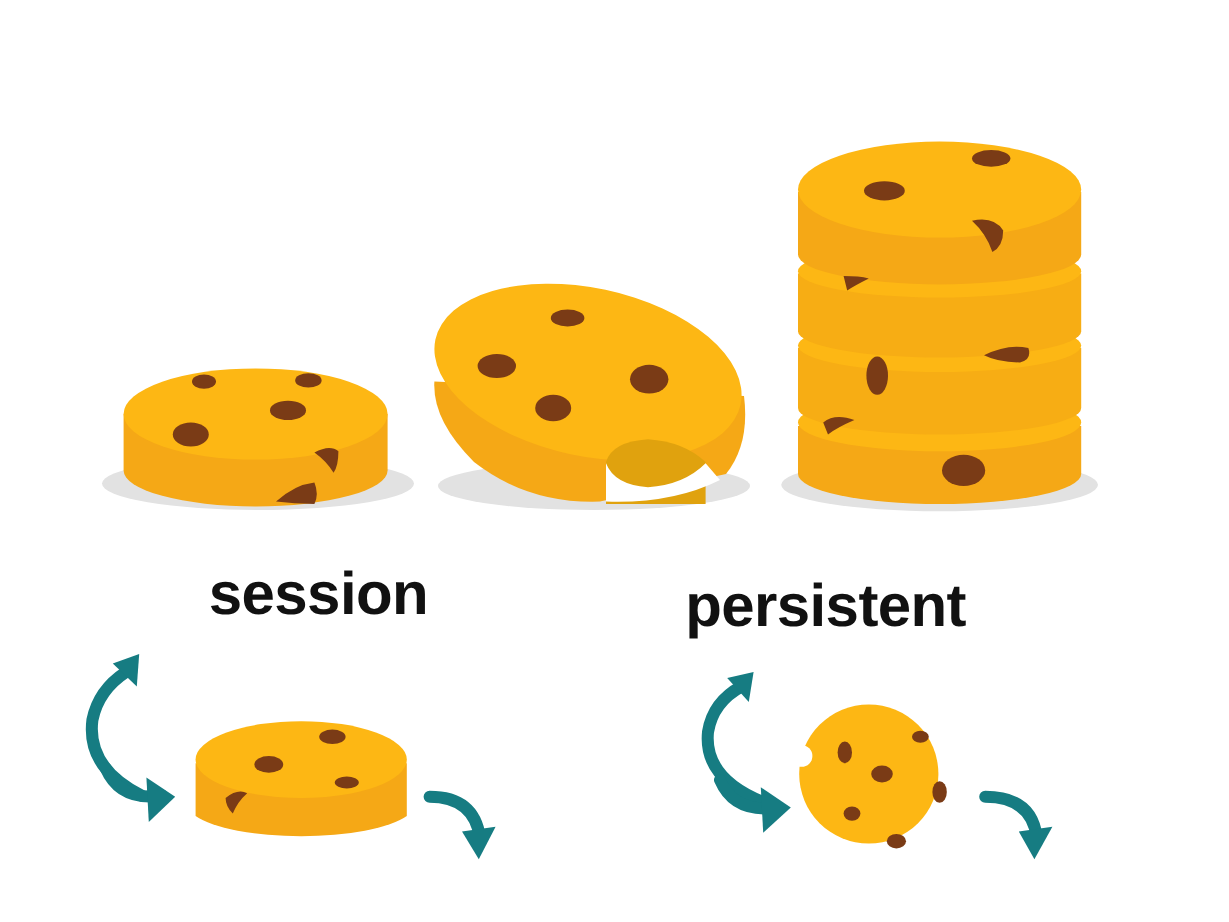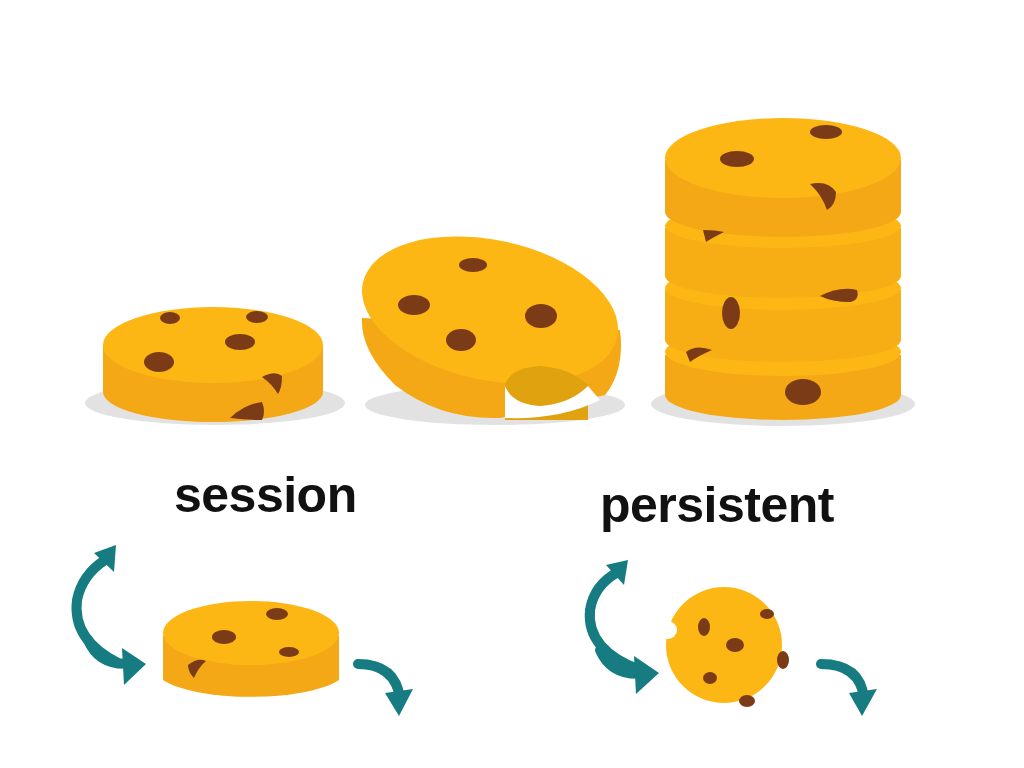--- a/index.html
+++ b/index.html
@@ -1,20 +1,20 @@
 <!DOCTYPE html>
 <html><head>
   <meta charset="utf-8">
   <style>
     html, body { margin: 0; padding: 0; background: #ffffff; }
     body { width: 1024px; height: 768px; position: relative; overflow: hidden; font-family: "Liberation Sans", sans-serif; }
     .canvas { position: absolute; left: 0; top: 0; width: 1024px; height: 768px; }
     .label { position: absolute; font-family: "Liberation Sans", sans-serif; font-weight: bold; font-size: 50px; color: #111111; letter-spacing: -0.5px; white-space: nowrap; }
     #label-session { left: 174px; top: 466px; }
-    #label-persistent { left: 600px; top: 476px; }
+    #label-persistent { left: 571px; top: 476px; }
   </style>
 </head>
 <body>
 
 <svg class="canvas" viewBox="0 0 1024 768" xmlns="http://www.w3.org/2000/svg">
 
   <g>
     <ellipse cx="215" cy="403" rx="130" ry="22" fill="#E2E2E2"></ellipse>
     <path d="M103 345 L103 392 A110 30 0 0 0 323 392 L323 345 Z" fill="#F5A816"></path>
     <ellipse cx="213" cy="345" rx="110" ry="38" fill="#FDB714"></ellipse>

